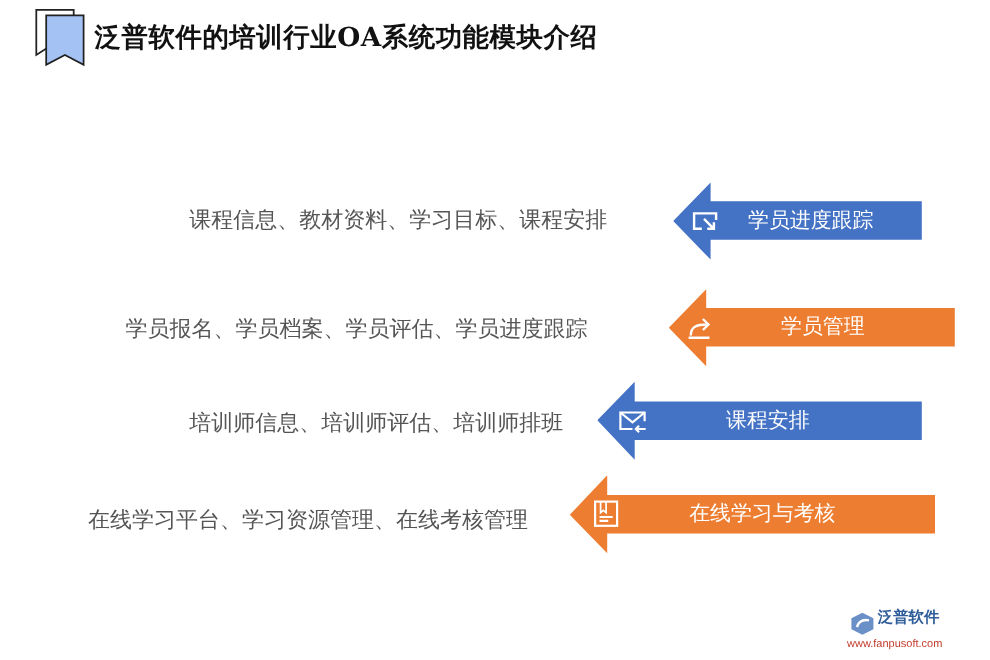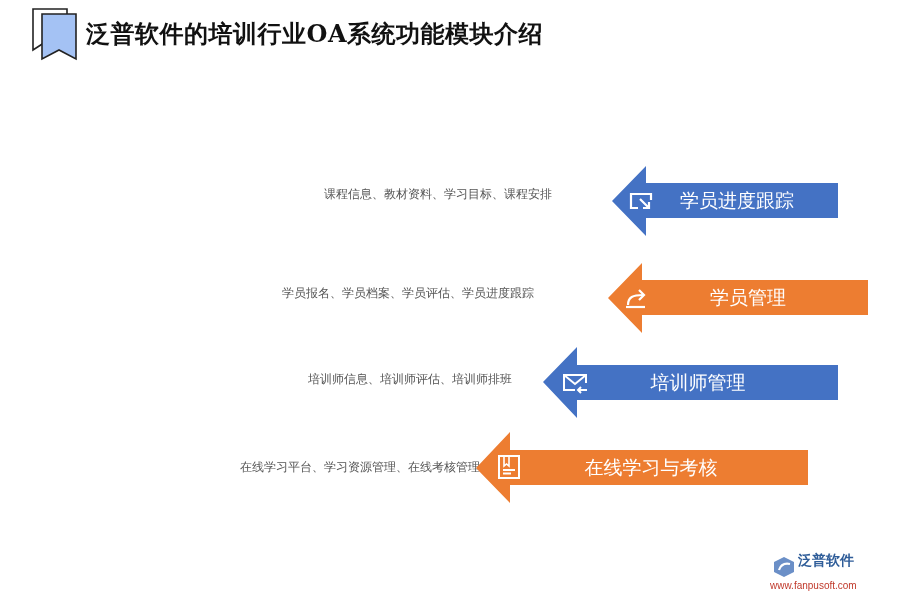--- a/index.html
+++ b/index.html
@@ -10,21 +10,21 @@
     }
     .title-icon { position: absolute; left: 30px; top: 6px; width: 50px; height: 56px; }
     .title {
       position: absolute; left: 86px; top: 18px;
       font-family: "DejaVu Serif", "Liberation Serif", serif;
       font-size: 24px; font-weight: bold; color: #111;
       letter-spacing: 0.5px; white-space: nowrap;
     }
     .row { position: absolute; left: 0; width: 900px; height: 72px; }
     .desc {
-      position: absolute; font-size: 12px; color: #555555;
+      position: absolute; font-size: 20px; color: #555555;
       white-space: nowrap; text-align: right;
     }
     .arrow { position: absolute; height: 72px; }
     .arrow svg.shape { position: absolute; left: 0; top: 0; }
     .arrow .icon { position: absolute; width: 26px; height: 26px; }
     .arrow .label {
       position: absolute; color: #ffffff; font-size: 19px; white-space: nowrap;
       text-align: center; line-height: 35px;
     }
     .logo { position: absolute; left: 770px; top: 552px; width: 125px; height: 46px; }
@@ -74,27 +74,27 @@
   <div class="desc" style="right:388px; top:25px;">培训师信息、培训师评估、培训师排班</div>
   <div class="arrow" style="left:543px; width:296px;">
     <svg class="shape" width="296" height="72" viewBox="0 0 296 72">
       <polygon points="0,36 34,1 34,19 295,19 295,54 34,54 34,72" fill="#4472c4"></polygon>
     </svg>
     <svg class="icon" style="left:19px; top:24px;" viewBox="0 0 26 26">
       <path d="M13 20 H2 V5 H24 V13" fill="none" stroke="#fff" stroke-width="2"></path>
       <path d="M2 5 L13 14 L24 5" fill="none" stroke="#fff" stroke-width="2"></path>
       <path d="M25 20 H16 M19 17 L16 20 L19 23" fill="none" stroke="#fff" stroke-width="2"></path>
     </svg>
-    <div class="label" style="left:80px; top:19px; width:150px;">培训师管理</div>
+    <div class="label" style="left:80px; top:19px; width:150px;">课程安排</div>
   </div>
 </div>
 
 <div class="row" style="top:432px">
   <div class="desc" style="right:420px; top:27px;">在线学习平台、学习资源管理、在线考核管理</div>
-  <div class="arrow" style="left:476px; width:333px;">
+  <div class="arrow" style="left:518px; width:333px;">
     <svg class="shape" width="333" height="72" viewBox="0 0 333 72">
       <polygon points="0,36 34,0 34,18 332,18 332,53 34,53 34,71" fill="#ed7d31"></polygon>
     </svg>
     <svg class="icon" style="left:20px; top:22px;" viewBox="0 0 26 26">
       <rect x="3" y="2" width="20" height="22" fill="none" stroke="#fff" stroke-width="2"></rect>
       <path d="M8 2 V12 L10.5 10 L13 12 V2" fill="none" stroke="#fff" stroke-width="1.6"></path>
       <path d="M7 16 H19 M7 19.5 H15" fill="none" stroke="#fff" stroke-width="2"></path>
     </svg>
     <div class="label" style="left:90px; top:18px; width:170px;">在线学习与考核</div>
   </div>

